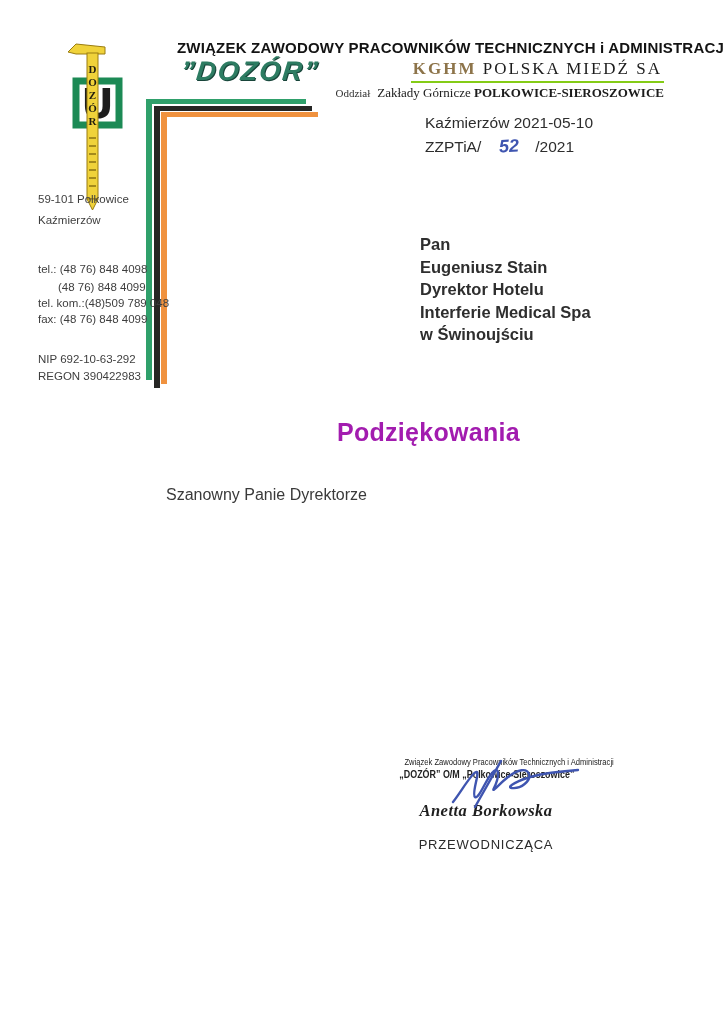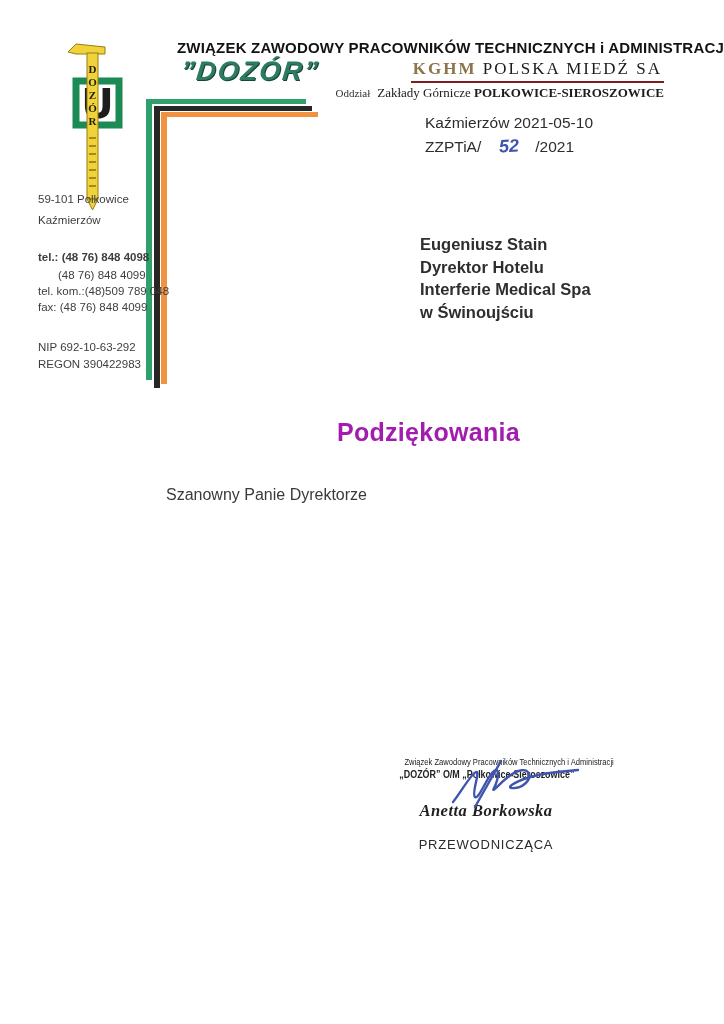--- a/index.html
+++ b/index.html
@@ -19,41 +19,41 @@
     position:absolute; left:181px; top:56px;
     font-size:27px; font-weight:bold; font-style:italic;
     color:#2d7c62; letter-spacing:2px; transform:skewX(-6deg);
     text-shadow:1px 1px 0 #18453a; white-space:nowrap;
   }
   .header-right {
     position:absolute; right:60px; top:59px; text-align:right;
     font-family:"Liberation Serif", serif;
   }
   .kghm-line {
-    display:inline-block; border-bottom:2px solid #7f1d1d; padding:0 2px 2px 2px;
+    display:inline-block; border-bottom:2px solid #84cc16; padding:0 2px 2px 2px;
     font-size:17px; letter-spacing:2px; color:#1c1c1c; white-space:nowrap;
   }
   .kghm-bold { font-weight:bold; color:#8d744a; }
   .branch-line { margin-top:2px; font-size:13px; color:#1c1c1c; white-space:nowrap; }
   .branch-label { font-size:11px; color:#2f2f2f; margin-right:7px; }
   .branch-bold { font-weight:bold; }
 
   
   .stripe { position:absolute; box-sizing:border-box; background:transparent; }
   .stripe-green  { left:146px; top:99px;  width:160px; height:281px; border-top:5px solid #2fa06b; border-left:6px solid #2fa06b; }
   .stripe-black  { left:154px; top:106px; width:158px; height:282px; border-top:5px solid #262624; border-left:6px solid #262624; }
   .stripe-orange { left:161px; top:112px; width:157px; height:272px; border-top:5px solid #f0923f; border-left:6px solid #f0923f; }
 
   
   .logo-svg { position:absolute; left:60px; top:40px; width:64px; height:172px; z-index:1; }
 
   
   .sidebar { position:absolute; left:38px; top:192px; font-size:11.5px; line-height:15px; color:#3e3e3e; z-index:2; white-space:nowrap; }
   .sb-l2 { margin-top:6px; }
-  .sb-l3 { margin-top:22px;font-weight:bold; }
+  .sb-l3 { margin-top:34px; }
   .sb-l4 { margin-top:3px; padding-left:20px; }
   .sb-l5 { margin-top:1px; }
   .sb-l6 { margin-top:1px; }
   .sb-l7 { margin-top:25px; }
   .sb-l8 { margin-top:2px; }
 
   
   .dateline { position:absolute; left:425px; top:114px; font-size:15.5px; color:#2d2d2d; }
   .ref-line { margin-top:4px; display:flex; align-items:baseline; }
   .ref-number {
@@ -140,20 +140,21 @@
   <div class="dateline">
     <div>Kaźmierzów 2021-05-10</div>
     <div class="ref-line">
       <span>ZZPTiA/</span>
       <span class="ref-number">52</span>
       <span>/2021</span>
     </div>
   </div>
 
   <div class="recipient">
+    <div>Pan</div>
     <div>Eugeniusz Stain</div>
     <div>Dyrektor Hotelu</div>
     <div>Interferie Medical Spa</div>
     <div>w Świnoujściu</div>
   </div>
 
   <div class="letter-title">Podziękowania</div>
   <div class="salutation">Szanowny Panie Dyrektorze</div>
   <div class="body-text">
   </div>

